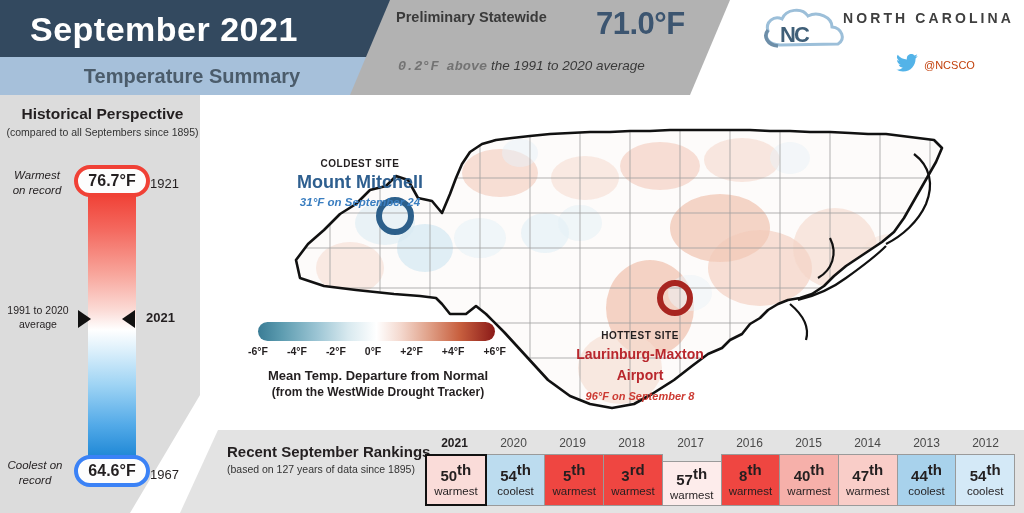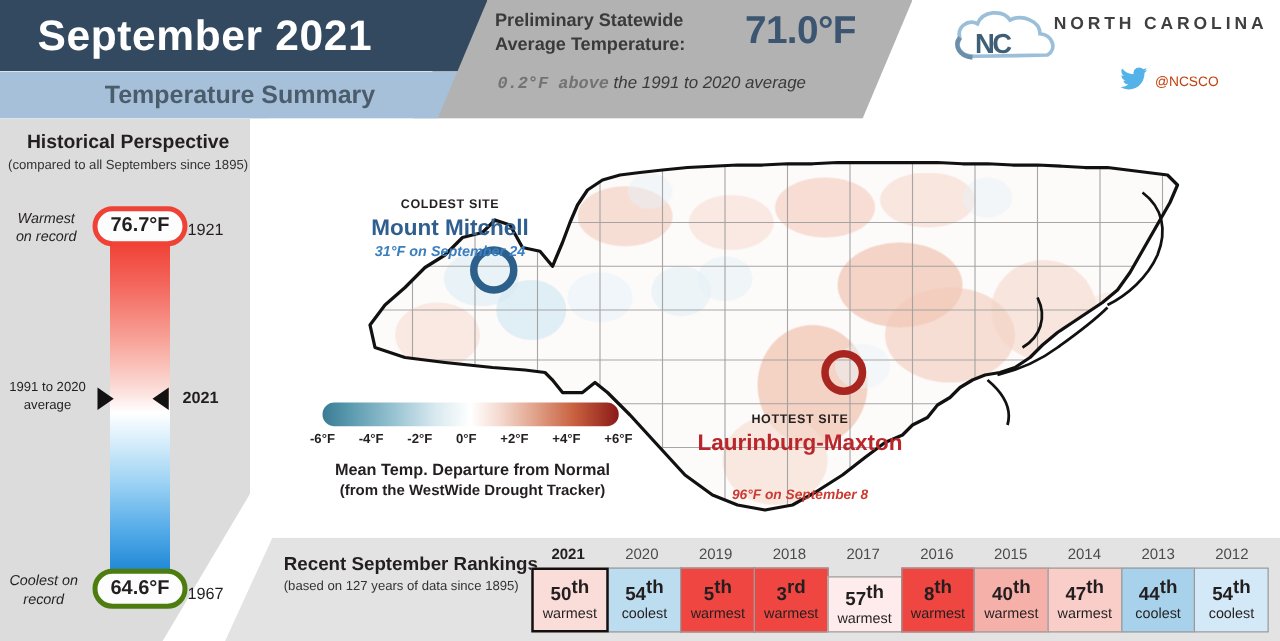--- a/index.html
+++ b/index.html
@@ -52,21 +52,21 @@
   
   #thermo{left:88px;top:183px;width:48px;height:288px;
      background:linear-gradient(to bottom,
        #f04136 0%, #f04136 4%, #f4685e 16%, #f8a79d 32%,
        #fbdad5 44%, #ffffff 51%, #ddf0fb 58%,
        #9fd4f4 70%, #53aae8 84%, #1b85d4 96%, #1b85d4 100%);}
   .pill{width:76px;height:32px;border-radius:16px;background:#fdfdfd;
      display:flex;align-items:center;justify-content:center;
      font-size:16px;font-weight:bold;color:#231f20;box-sizing:border-box;}
   #pill-hot{left:74px;top:165px;border:4px solid #f04136;}
-  #pill-cold{left:74px;top:455px;border:4px solid #4d7c0f;}
+  #pill-cold{left:74px;top:455px;border:4px solid #3b82f6;}
 
   #lbl-warmest{left:6px;top:168px;width:62px;text-align:center;
      font-size:11.5px;font-style:italic;line-height:15px;color:#231f20;}
   #lbl-year-hot{left:150px;top:176px;font-size:13px;color:#231f20;}
   #lbl-coolest{left:2px;top:458px;width:66px;text-align:center;
      font-size:11.5px;font-style:italic;line-height:15px;color:#231f20;}
   #lbl-year-cold{left:150px;top:467px;font-size:13px;color:#231f20;}
 
   #lbl-avg{left:2px;top:303px;width:72px;text-align:center;
      font-size:10.5px;line-height:14px;color:#231f20;}
@@ -82,21 +82,21 @@
   #cold-kicker{left:250px;top:158px;width:220px;text-align:center;
      font-size:10px;font-weight:bold;letter-spacing:.5px;color:#231f20;}
   #cold-name{left:250px;top:172px;width:220px;text-align:center;
      font-size:18px;font-weight:bold;color:#2e5f8f;}
   #cold-detail{left:250px;top:196px;width:220px;text-align:center;
      font-size:11.5px;font-style:italic;font-weight:bold;color:#3a7ec0;}
 
   #hot-kicker{left:520px;top:330px;width:240px;text-align:center;
      font-size:10px;font-weight:bold;letter-spacing:.5px;color:#231f20;}
   #hot-name{left:510px;top:344px;width:260px;text-align:center;
-     font-size:18px;font-weight:bold;color:#b9272d;line-height:21px;}
+     font-size:14px;font-weight:bold;color:#b9272d;line-height:21px;}
   #hot-detail{left:510px;top:390px;width:260px;text-align:center;
      font-size:11px;font-style:italic;font-weight:bold;color:#cc3b33;}
 
   
   #cbar{left:258px;top:322px;width:237px;height:19px;border-radius:10px;
      background:linear-gradient(to right,
         #3a7c95 0%, #5d9cb0 10%, #9cc5d4 25%, #d8e9ef 38%,
         #ffffff 50%, #f4d9cf 60%, #e0a189 72%, #c8603f 85%, #8b1a18 100%);}
   #cbar-ticks{left:248px;top:345px;width:258px;display:flex;
      justify-content:space-between;font-size:10.5px;font-weight:bold;color:#231f20;}
@@ -130,21 +130,20 @@
 
 <div class="abs" id="header-grey"></div>
 <div class="abs" id="header-navy"></div>
 <div class="abs" id="header-blue"></div>
 
 <div class="abs" id="month-title">September 2021</div>
 <div class="abs" id="summary-title">Temperature Summary</div>
 
 <div class="abs" id="prelim-label">
   <div>Preliminary Statewide</div>
-  <div>Average Temperature:</div>
 </div>
 <div class="abs" id="avg-temp">71.0°F</div>
 <div class="abs" id="depart-line">
   <span class="hot">0.2°F above</span><span> the 1991 to 2020 average</span>
 </div>
 
 <div class="abs" id="logo-wrap">
   <svg width="90" height="46" viewBox="0 0 90 46">
     <path d="M18 40 C6 40 2 32 6 26 C3 17 12 10 20 14 C24 4 40 2 46 11 C56 6 70 12 70 22 C80 23 84 34 76 39 Z" fill="none" stroke="#9cbfd9" stroke-width="3"></path>
     <path d="M16 41 C5 40 1 31 6 25" fill="none" stroke="#6d8ea8" stroke-width="3.5"></path>
@@ -270,20 +269,21 @@
   <circle cx="385" cy="180" r="15" fill="none" stroke="#a82520" stroke-width="6"></circle>
 </svg>
 
 <div class="abs" id="cold-kicker">COLDEST SITE</div>
 <div class="abs" id="cold-name">Mount Mitchell</div>
 <div class="abs" id="cold-detail">31°F on September 24</div>
 
 <div class="abs" id="hot-kicker">HOTTEST SITE</div>
 <div class="abs" id="hot-name">
   <div>Laurinburg-Maxton</div>
+  <div>Airport</div>
 </div>
 <div class="abs" id="hot-detail">96°F on September 8</div>
 
 <div class="abs" id="cbar"></div>
 <div class="abs" id="cbar-ticks">
     <div>-6°F</div>
     <div>-4°F</div>
     <div>-2°F</div>
     <div>0°F</div>
     <div>+2°F</div>

